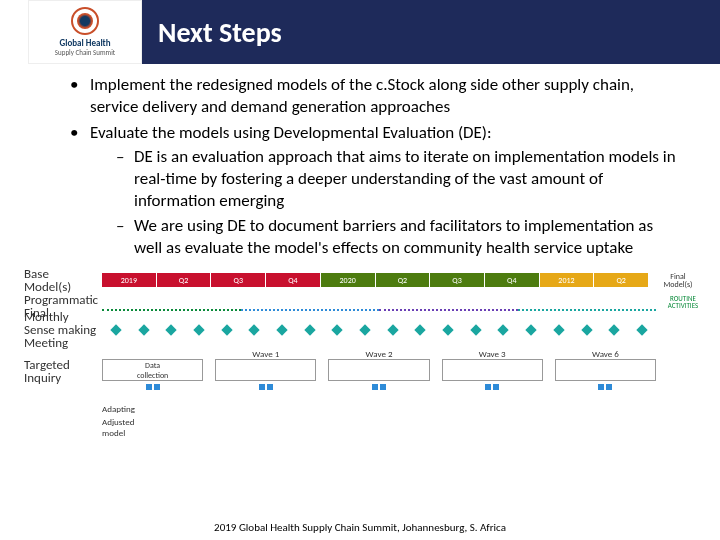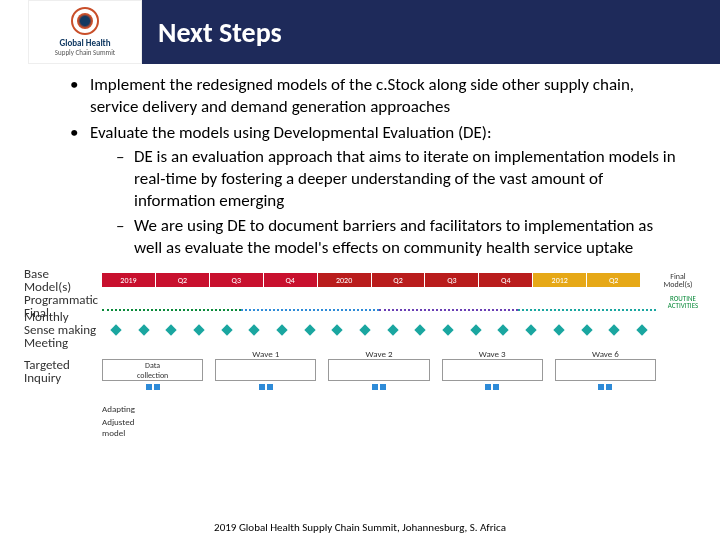--- a/index.html
+++ b/index.html
@@ -17,23 +17,23 @@
   ul.top { list-style: none; padding-left: 30px; }
   ul.top > li { position: relative; margin-bottom: 4px; padding-left: 20px; }
   ul.top > li::before { content: "•"; position: absolute; left: 0; top: 0; }
   ul.sub { list-style: none; padding-left: 26px; margin-top: 2px; }
   ul.sub > li { position: relative; margin-bottom: 2px; padding-left: 18px; }
   ul.sub > li::before { content: "–"; position: absolute; left: 0; top: 0; }
   .timeline { position: relative; margin: 12px 20px 0 24px; height: 172px; font-size: 9px; color: #333; }
   .tl-row { display: flex; align-items: center; height: 18px; }
   .tl-label { width: 78px; font-size: 13px; line-height: 1; }
   .tl-track { flex: 1; position: relative; height: 100%; }
-  .qtr-bar { position:absolute; left:0; right:16px; top:2px; height:14px; display:flex; gap:1px; }
+  .qtr-bar { position:absolute; left:0; right:8px; top:2px; height:14px; display:flex; gap:1px; }
   .qtr { flex:1; display:flex; align-items:center; justify-content:center; color:#fff; font-size:8px; }
-  .y19{background:#c8102e;} .y20{background:#b91c1c;} .y21{background:#e6a817;}
+  .y19{background:#c8102e;} .y20{background:#4d7c0f;} .y21{background:#e6a817;}
   .dots-bar { position:absolute; left:0; right:0; top:4px; height:10px; display:flex; }
   .dot-seg { flex:1; border-bottom:2px dotted; }
   .seg-g{border-color:#0a8a3a;} .seg-b{border-color:#2e8bd8;} .seg-p{border-color:#6a3fb5;} .seg-t{border-color:#1aa6a0;}
   .rt-act { position:absolute; right:-52px; top:-2px; font-size:7px; line-height:1; color:#0a8a3a; text-align:center; width:50px; }
   .diamond-bar { position:absolute; left:0; right:0; top:4px; height:10px; display:flex; justify-content:space-around; align-items:center; }
   .dia { width:8px; height:8px; background:#1aa6a0; transform:rotate(45deg); }
   .inquiry-bar { position:absolute; left:0; right:0; top:2px; height:22px; display:flex; gap:12px; }
   .ibox { flex:1; border:1px solid #999; font-size:8px; display:flex; align-items:center; justify-content:center; color:#333; position:relative; }
   .ibox .sq { position:absolute; bottom:-10px; width:100%; display:flex; justify-content:center; gap:2px; }
   .sq span { width:6px; height:6px; background:#2e8bd8; }

